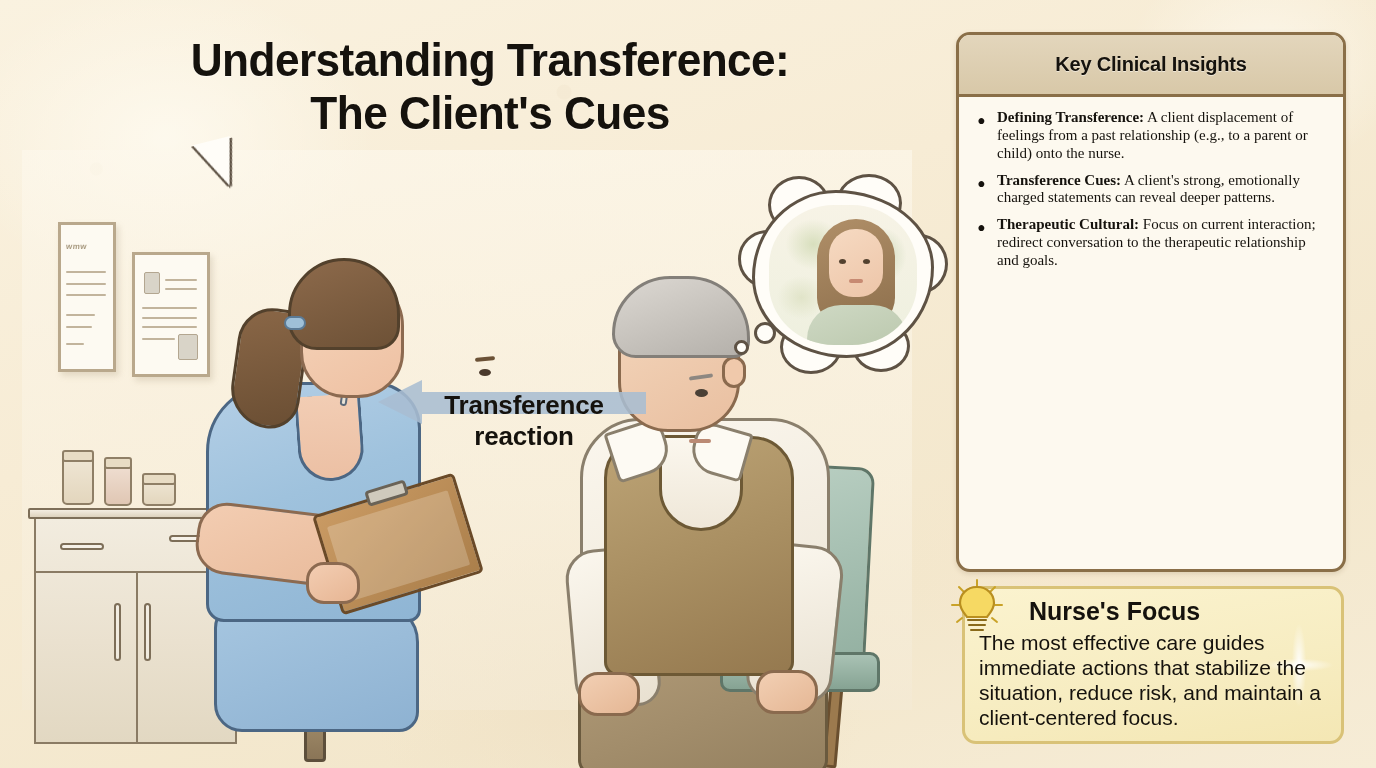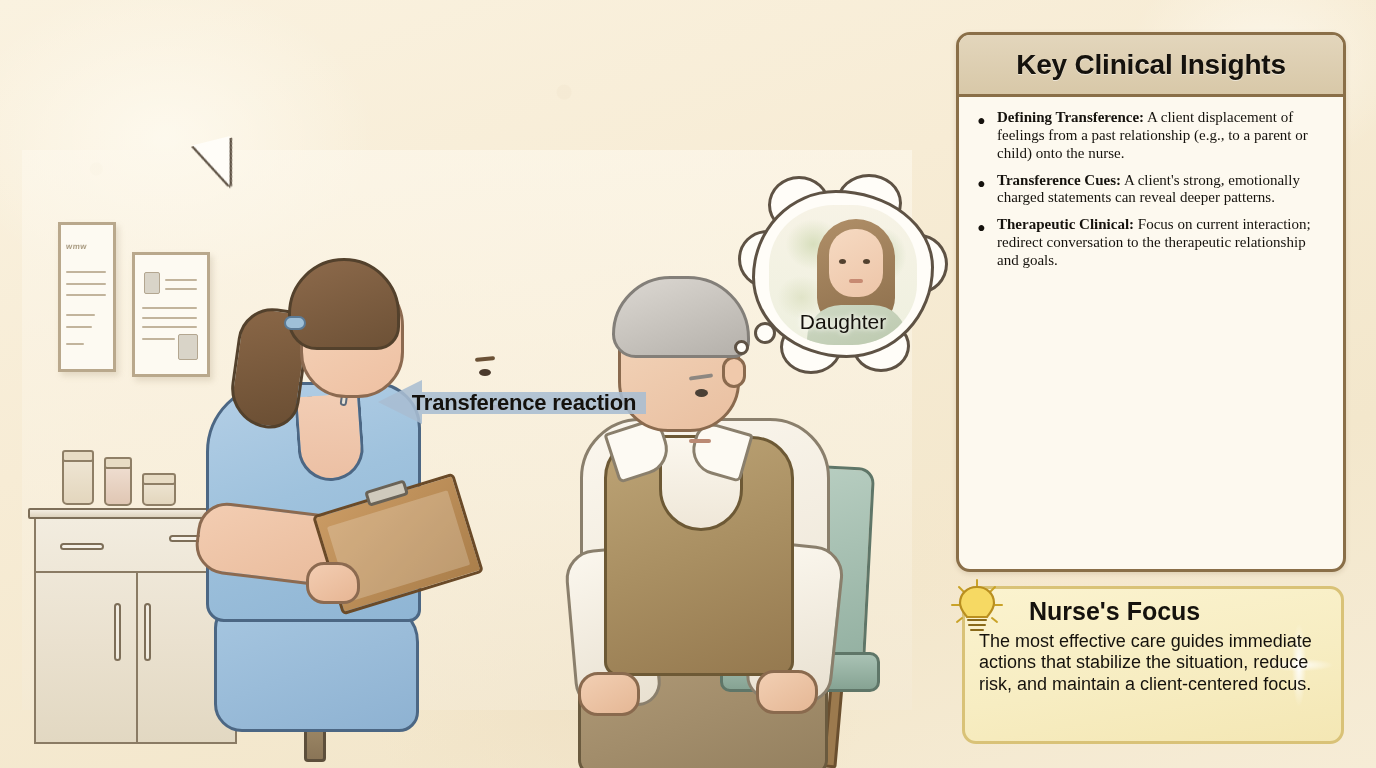--- a/index.html
+++ b/index.html
@@ -499,21 +499,21 @@
   #transference-arrow {
     position: absolute;
     left: 0; top: 0;
     width: 268px; height: 48px;
   }
   #transference-label {
     position: absolute;
     left: 26px; top: 12px; width: 240px;
     font-family: "Liberation Sans Narrow", "Liberation Sans", sans-serif;
     font-weight: bold;
-    font-size: 22px;
+    font-size: 26px;
     color: #15120d;
     text-align: center;
     letter-spacing: -.2px;
   }
   #transference-sub {
     position: absolute;
     left: 18px; top: 38px; width: 246px;
     font-family: "Liberation Sans Narrow", "Liberation Sans", sans-serif;
     font-size: 20px;
     line-height: 1.18;
@@ -537,21 +537,21 @@
   }
   #insights-header {
     height: 62px;
     background: linear-gradient(180deg,#e3d6bc,#d8c8a8);
     border-bottom: 3px solid #8a6f48;
     display: flex; align-items: center; justify-content: center;
   }
   #insights-title {
     font-family: "Liberation Sans Narrow", "Liberation Sans", sans-serif;
     font-weight: bold;
-    font-size: 28px;
+    font-size: 20px;
     color: #15120d;
     letter-spacing: -.2px;
     text-shadow: 0 1px 0 rgba(255,255,255,.5);
   }
   #insights-list {
     list-style: none;
     padding: 12px 14px 10px 16px;
   }
   #insights-list li {
     position: relative;
@@ -595,37 +595,41 @@
     left: 64px; top: 8px;
     font-family: "Liberation Sans Narrow", "Liberation Sans", sans-serif;
     font-weight: bold;
     font-size: 25px;
     color: #15120d;
   }
   #corner-text {
     position: absolute;
     left: 14px; top: 42px; right: 12px;
     font-family: "Liberation Sans Narrow", "Liberation Sans", sans-serif;
-    font-size: 18px;
+    font-size: 21px;
     line-height: 1.19;
     color: #15120d;
   }
   #bulb-icon {
     position: absolute;
     left: 946px; top: 576px;
     width: 62px; height: 62px;
     z-index: 55;
   }
 </style>
 </head>
 <body>
 
 <div id="page">
   <div id="paper-texture"></div>
 
+  <div id="title-block">
+    <div class="title-line">Understanding Transference:</div>
+    <div class="title-line">The Client's Cues</div>
+  </div>
 
   <div id="scene">
 
     <div class="wall"></div>
 
     <div class="frame" id="frame-a">
       <div class="frame-label">wmw</div>
       <div class="scribble" style="top:32%"></div>
       <div class="scribble" style="top:40%"></div>
       <div class="scribble" style="top:48%"></div>
@@ -723,21 +727,20 @@
         <div id="thought-img">
           <div id="dau-hair"></div>
           <div id="dau-body"></div>
           <div id="dau-face">
             <div id="dau-eye-l"></div>
             <div id="dau-eye-r"></div>
             <div id="dau-smile"></div>
           </div>
         </div>
       </div>
-      <div id="thought-label">Daughter</div>
     </div>
 
     <div id="transference-group">
       <svg id="transference-arrow" viewBox="0 0 268 48">
         <path d="M0 24 L44 2 L44 14 L268 14 L268 36 L44 36 L44 46 Z" fill="#a8bdd2" opacity="0.88"></path>
       </svg>
       <div id="transference-label">Transference reaction</div>
     </div>
   </div>
 
@@ -746,21 +749,21 @@
       <div id="insights-title">Key Clinical Insights</div>
     </div>
     <ul id="insights-list">
       <li>
         <b>Defining Transference:</b><span> A client displacement of feelings from a past relationship (e.g., to a parent or child) onto the nurse.</span>
       </li>
       <li>
         <b>Transference Cues:</b><span> A client's strong, emotionally charged statements can reveal deeper patterns.</span>
       </li>
       <li>
-        <b>Therapeutic Clinical:</b><span> Focus on current interaction; redirect conversation to the therapeutic relationship and goals.</span>
+        <b>Therapeutic Cultural:</b><span> Focus on current interaction; redirect conversation to the therapeutic relationship and goals.</span>
       </li>
     </ul>
   </div>
 
   <div id="nurses-corner">
     <div id="corner-sparkle"></div>
     <div id="corner-title">Nurse's Focus</div>
     <div id="corner-text">The most effective care guides immediate actions that stabilize the situation, reduce risk, and maintain a client-centered focus.</div>
   </div>
 

